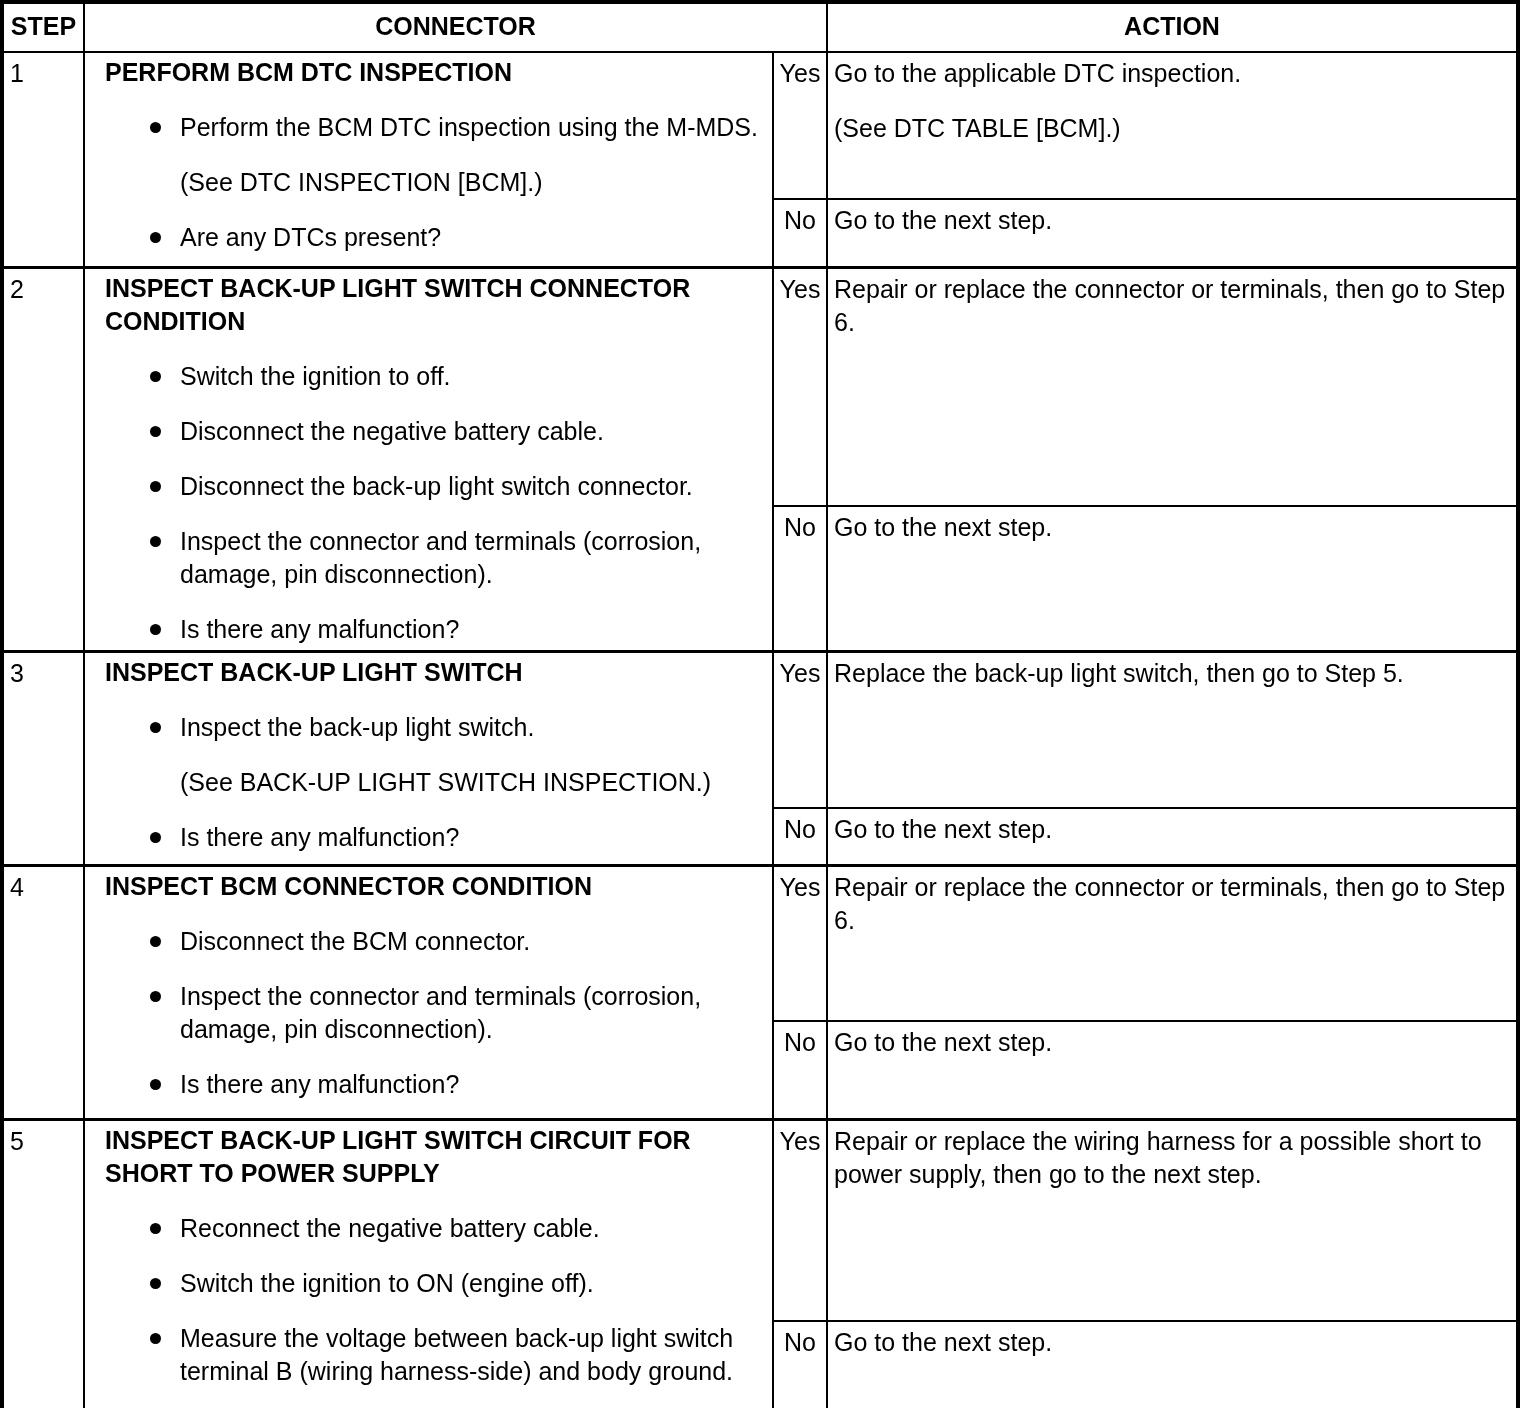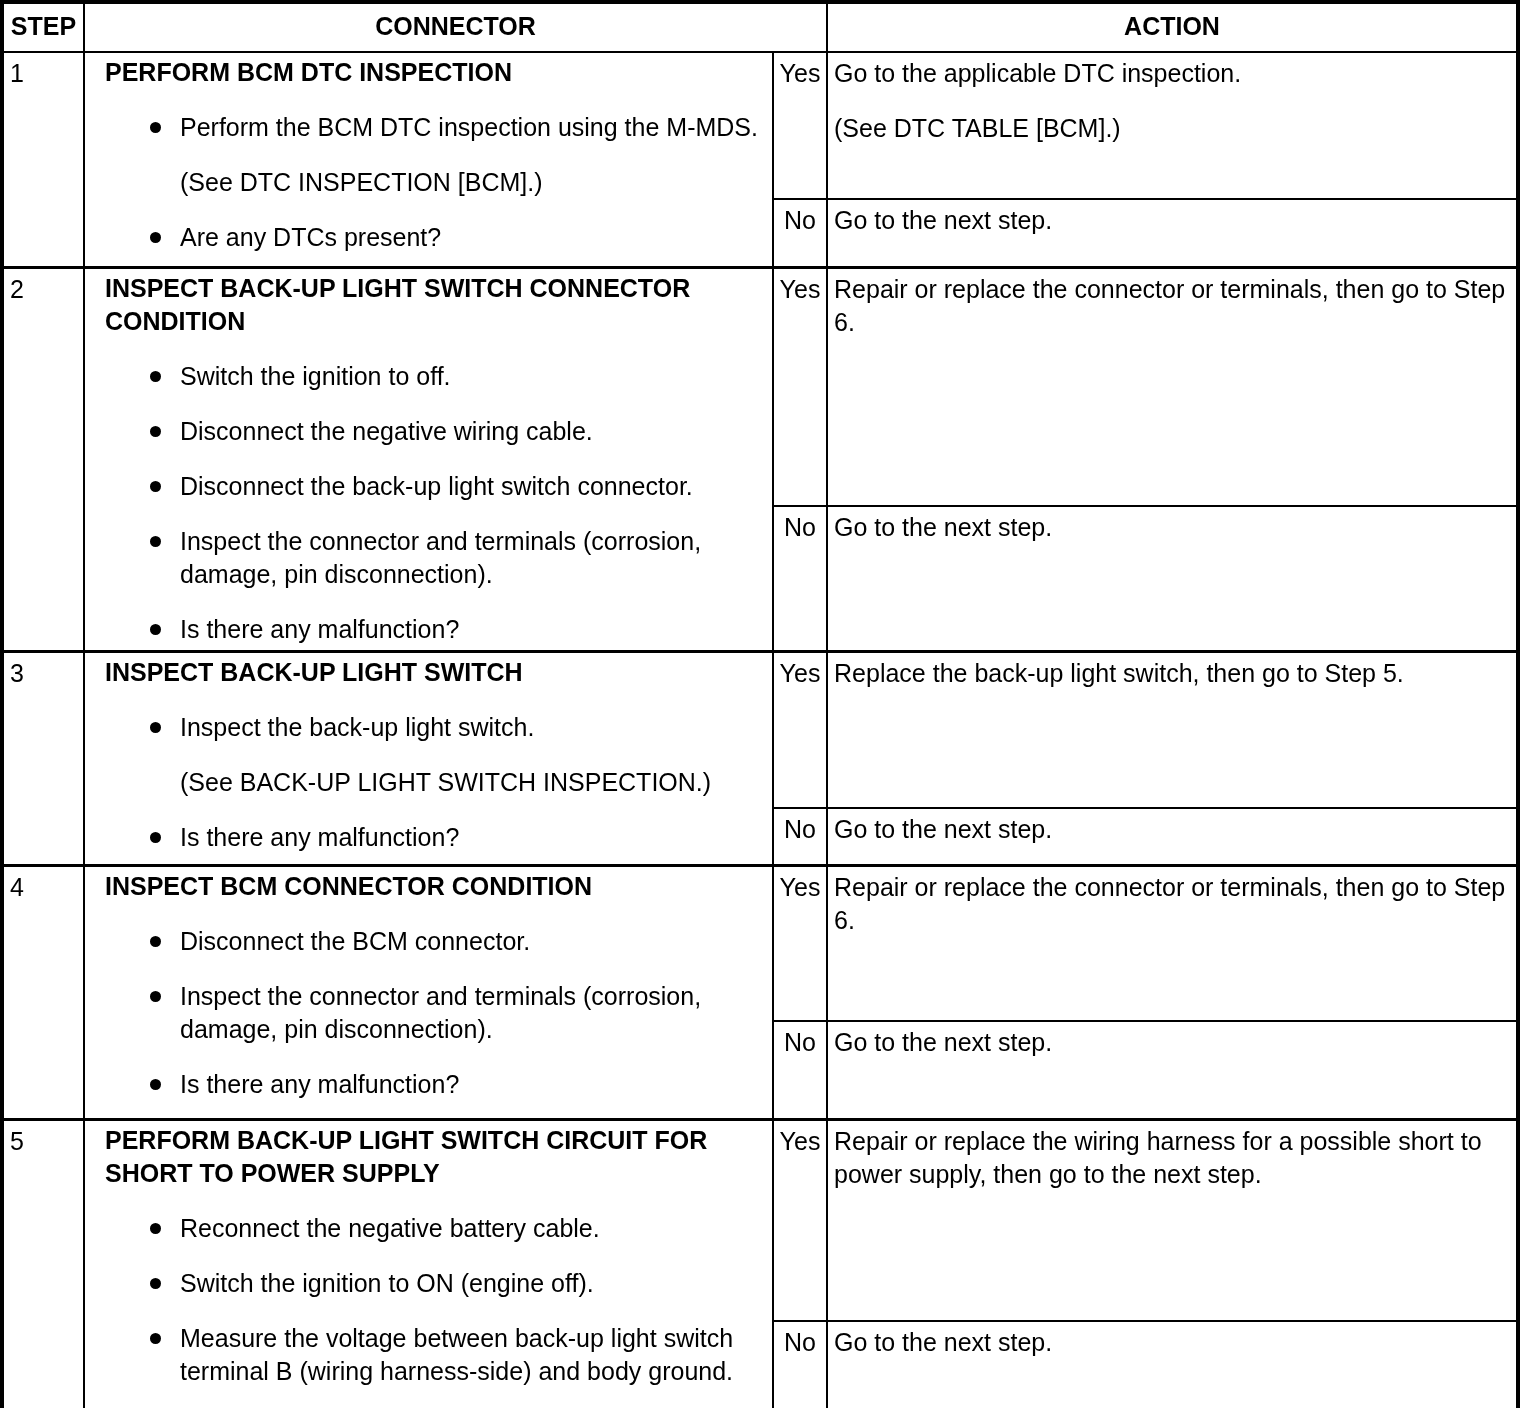--- a/index.html
+++ b/index.html
@@ -109,21 +109,21 @@
     <td class="act">
       <p>Go to the next step.</p>
     </td>
   </tr>
 
   <tr class="step-start">
     <td class="step" rowspan="2">2</td>
     <td class="insp" rowspan="2">
       <p class="title">INSPECT BACK-UP LIGHT SWITCH CONNECTOR CONDITION</p>
       <p class="bullet">Switch the ignition to off.</p>
-      <p class="bullet">Disconnect the negative wiring cable.</p>
+      <p class="bullet">Disconnect the negative battery cable.</p>
       <p class="bullet">Disconnect the back-up light switch connector.</p>
       <p class="bullet">Inspect the connector and terminals (corrosion, damage, pin disconnection).</p>
       <p class="bullet">Is there any malfunction?</p>
     </td>
     <td class="yn" style="height:232px">Yes</td>
     <td class="act">
       <p>Repair or replace the connector or terminals, then go to Step 6.</p>
     </td>
   </tr>
   <tr>
@@ -169,21 +169,21 @@
   <tr>
     <td class="yn" style="height:92px">No</td>
     <td class="act">
       <p>Go to the next step.</p>
     </td>
   </tr>
 
   <tr class="step-start">
     <td class="step" rowspan="2">5</td>
     <td class="insp" rowspan="2">
-      <p class="title">PERFORM BACK-UP LIGHT SWITCH CIRCUIT FOR SHORT TO POWER SUPPLY</p>
+      <p class="title">INSPECT BACK-UP LIGHT SWITCH CIRCUIT FOR SHORT TO POWER SUPPLY</p>
       <p class="bullet">Reconnect the negative battery cable.</p>
       <p class="bullet">Switch the ignition to ON (engine off).</p>
       <p class="bullet">Measure the voltage between back-up light switch terminal B (wiring harness-side) and body ground.</p>
 
     </td>
     <td class="yn" style="height:195px">Yes</td>
     <td class="act">
       <p>Repair or replace the wiring harness for a possible short to power supply, then go to the next step.</p>
     </td>
   </tr>

